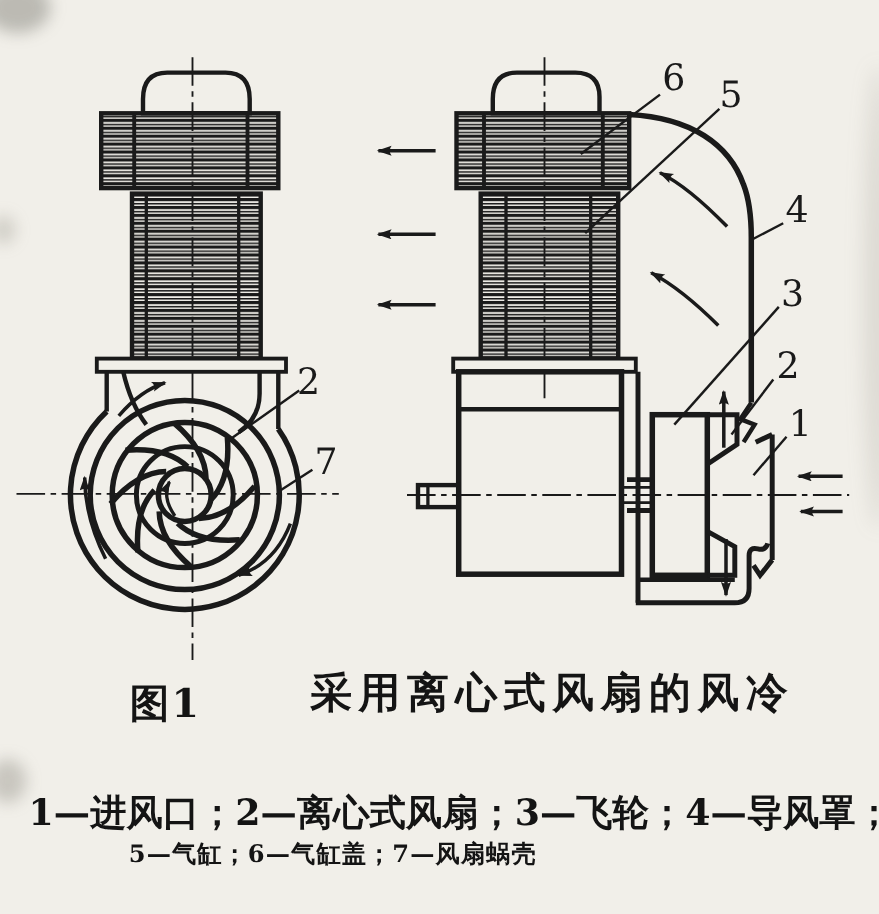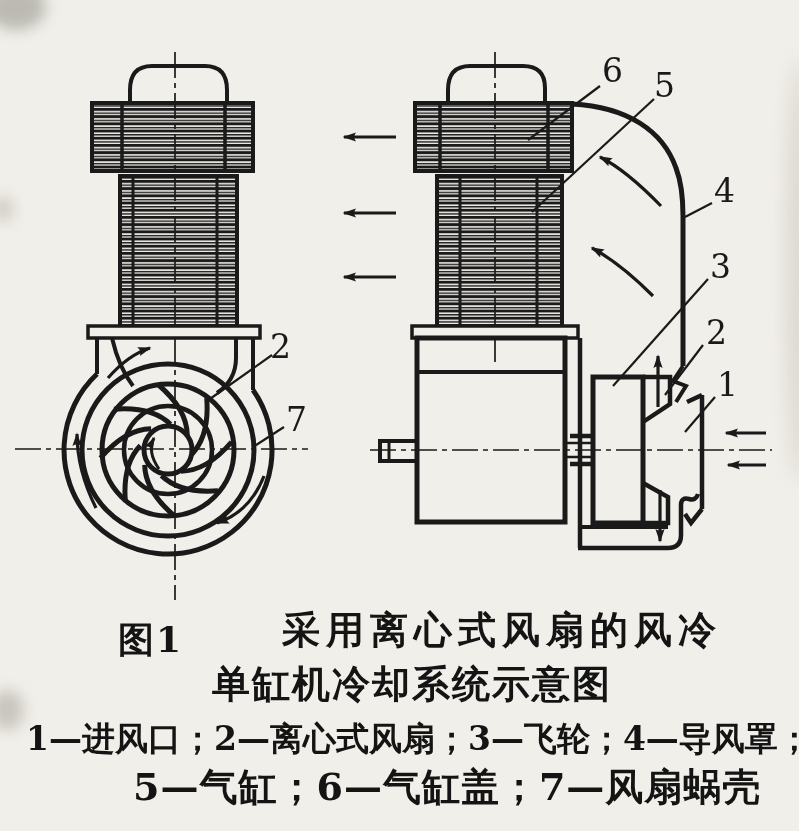--- a/index.html
+++ b/index.html
@@ -17,21 +17,21 @@
   }
   .cap{
     position:absolute;color:#141414;white-space:nowrap;
     font-family:"DejaVu Serif","Liberation Serif",serif;
     font-weight:700;
   }
   #cap-label   {left:118px;top:616px;font-size:36px;letter-spacing:2px;}
   #cap-title1  {left:282px;top:605px;font-size:38px;letter-spacing:6px;text-align:right;}
   #cap-title2  {left:212px;top:659px;font-size:38px;letter-spacing:2px;}
   #cap-legend1 {left:26px; top:717px;font-size:33px;letter-spacing:0px;}
-  #cap-legend2 {left:133px;top:762px;font-size:38px;letter-spacing:1px;}
+  #cap-legend2 {left:117px;top:762px;font-size:22px;letter-spacing:1px;}
   .smudge{position:absolute;border-radius:50%;filter:blur(7px);pointer-events:none;}
   #sm1{left:-14px;top:-16px;width:60px;height:46px;background:rgba(90,88,80,.35);}
   #sm2{left:786px;top:60px;width:26px;height:420px;background:rgba(120,116,105,.18);filter:blur(9px);}
   #sm3{left:-10px;top:690px;width:34px;height:40px;background:rgba(110,106,96,.30);}
   #sm4{left:-8px;top:196px;width:22px;height:26px;background:rgba(120,116,105,.25);}
 </style>
 </head>
 <body>
 
 <div id="stage">
@@ -151,21 +151,20 @@
       <text class="callout-num" x="654" y="97">5</text>
       <text class="callout-num" x="714" y="202">4</text>
       <text class="callout-num" x="710" y="278">3</text>
       <text class="callout-num" x="706" y="344">2</text>
       <text class="callout-num" x="717" y="396">1</text>
     </g>
   </svg>
 
   <div class="cap" id="cap-label">图1</div>
   <div class="cap" id="cap-title1">采用离心式风扇的风冷</div>
-  <div class="cap" id="cap-title2">单缸机冷却系统示意图</div>
   <div class="cap" id="cap-legend1">1—进风口；2—离心式风扇；3—飞轮；4—导风罩；</div>
   <div class="cap" id="cap-legend2">5—气缸；6—气缸盖；7—风扇蜗壳</div>
 
   <div class="smudge" id="sm1"></div>
   <div class="smudge" id="sm2"></div>
   <div class="smudge" id="sm3"></div>
   <div class="smudge" id="sm4"></div>
 </div>
 
 </body></html>

